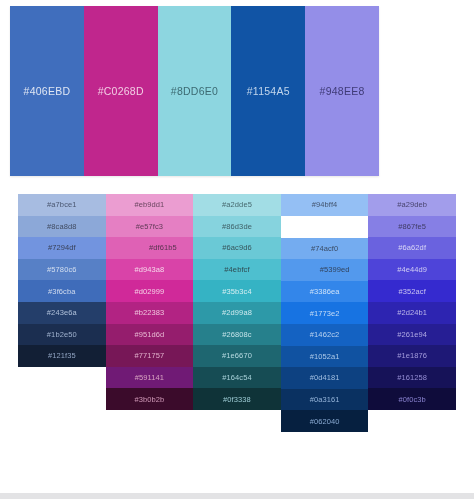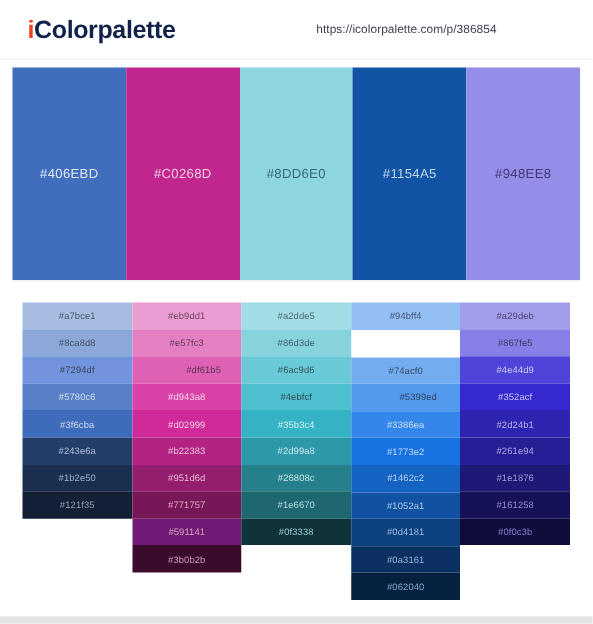--- a/index.html
+++ b/index.html
@@ -54,21 +54,21 @@
     white-space: nowrap;
   }
 
   
   .palette-strip-wrap {
     padding: 6px 10px 0 10px;
     box-sizing: border-box;
   }
   .palette-strip {
     display: flex;
-    width: 454px;
+    width: 369px;
     height: 170px;
     box-shadow: 0 1px 2px rgba(0,0,0,0.10);
   }
   .palette-cell {
     flex: 1 1 0;
     position: relative;
     display: flex;
     align-items: center;
     justify-content: center;
   }
@@ -113,26 +113,20 @@
     bottom: 0;
     height: 6px;
     background: #e3e3e5;
   }
 </style>
 </head>
 <body>
 
 <div class="page">
 
-  <div class="header">
-    <div class="logo">
-      <span class="logo-i">i</span><span class="logo-rest">Colorpalette</span>
-    </div>
-    <div class="header-url">https://icolorpalette.com/p/386854</div>
-  </div>
 
   <div class="palette-strip-wrap">
     <div class="palette-strip" id="palette-strip">
         <div class="palette-cell" style="background: rgb(64, 110, 189);">
           <span class="palette-label" style="color: rgb(223, 230, 243);">#406EBD</span>
         </div>
         <div class="palette-cell" style="background: rgb(192, 38, 141);">
           <span class="palette-label" style="color: rgb(242, 205, 228);">#C0268D</span>
         </div>
         <div class="palette-cell" style="background: rgb(141, 214, 224);">
@@ -225,20 +219,23 @@
           </div>
           <div class="shade-cell" style="background: rgb(45, 153, 168);">
             <span class="shade-label" style="color: rgb(205, 233, 238);">#2d99a8</span>
           </div>
           <div class="shade-cell" style="background: rgb(38, 128, 140);">
             <span class="shade-label" style="color: rgb(195, 226, 232);">#26808c</span>
           </div>
           <div class="shade-cell" style="background: rgb(30, 102, 112);">
             <span class="shade-label" style="color: rgb(182, 218, 225);">#1e6670</span>
           </div>
+          <div class="shade-cell" style="background: rgb(22, 76, 84);">
+            <span class="shade-label" style="color: rgb(169, 210, 218);">#164c54</span>
+          </div>
           <div class="shade-cell" style="background: rgb(15, 51, 56);">
             <span class="shade-label" style="color: rgb(156, 202, 211);">#0f3338</span>
           </div>
         </div>
         <div class="shade-col">
           <div class="shade-cell" style="background: rgb(148, 191, 244);">
             <span class="shade-label" style="color: rgb(67, 84, 110);">#94bff4</span>
           </div>
           <div class="shade-cell" style="background: rgb(116, 172, 240); margin-top: 22px;">
             <span class="shade-label" style="color: rgb(58, 76, 102);">#74acf0</span>
@@ -268,20 +265,23 @@
             <span class="shade-label" style="color: rgb(136, 168, 208);">#062040</span>
           </div>
         </div>
         <div class="shade-col">
           <div class="shade-cell" style="background: rgb(162, 157, 235);">
             <span class="shade-label" style="color: rgb(73, 69, 112);">#a29deb</span>
           </div>
           <div class="shade-cell" style="background: rgb(134, 127, 229);">
             <span class="shade-label" style="color: rgb(64, 60, 102);">#867fe5</span>
           </div>
+          <div class="shade-cell" style="background: rgb(106, 98, 223);">
+            <span class="shade-label" style="color: rgb(216, 213, 246);">#6a62df</span>
+          </div>
           <div class="shade-cell" style="background: rgb(78, 68, 217);">
             <span class="shade-label" style="color: rgb(208, 204, 244);">#4e44d9</span>
           </div>
           <div class="shade-cell" style="background: rgb(53, 42, 207);">
             <span class="shade-label" style="color: rgb(199, 194, 241);">#352acf</span>
           </div>
           <div class="shade-cell" style="background: rgb(45, 36, 177);">
             <span class="shade-label" style="color: rgb(187, 182, 234);">#2d24b1</span>
           </div>
           <div class="shade-cell" style="background: rgb(38, 30, 148);">

